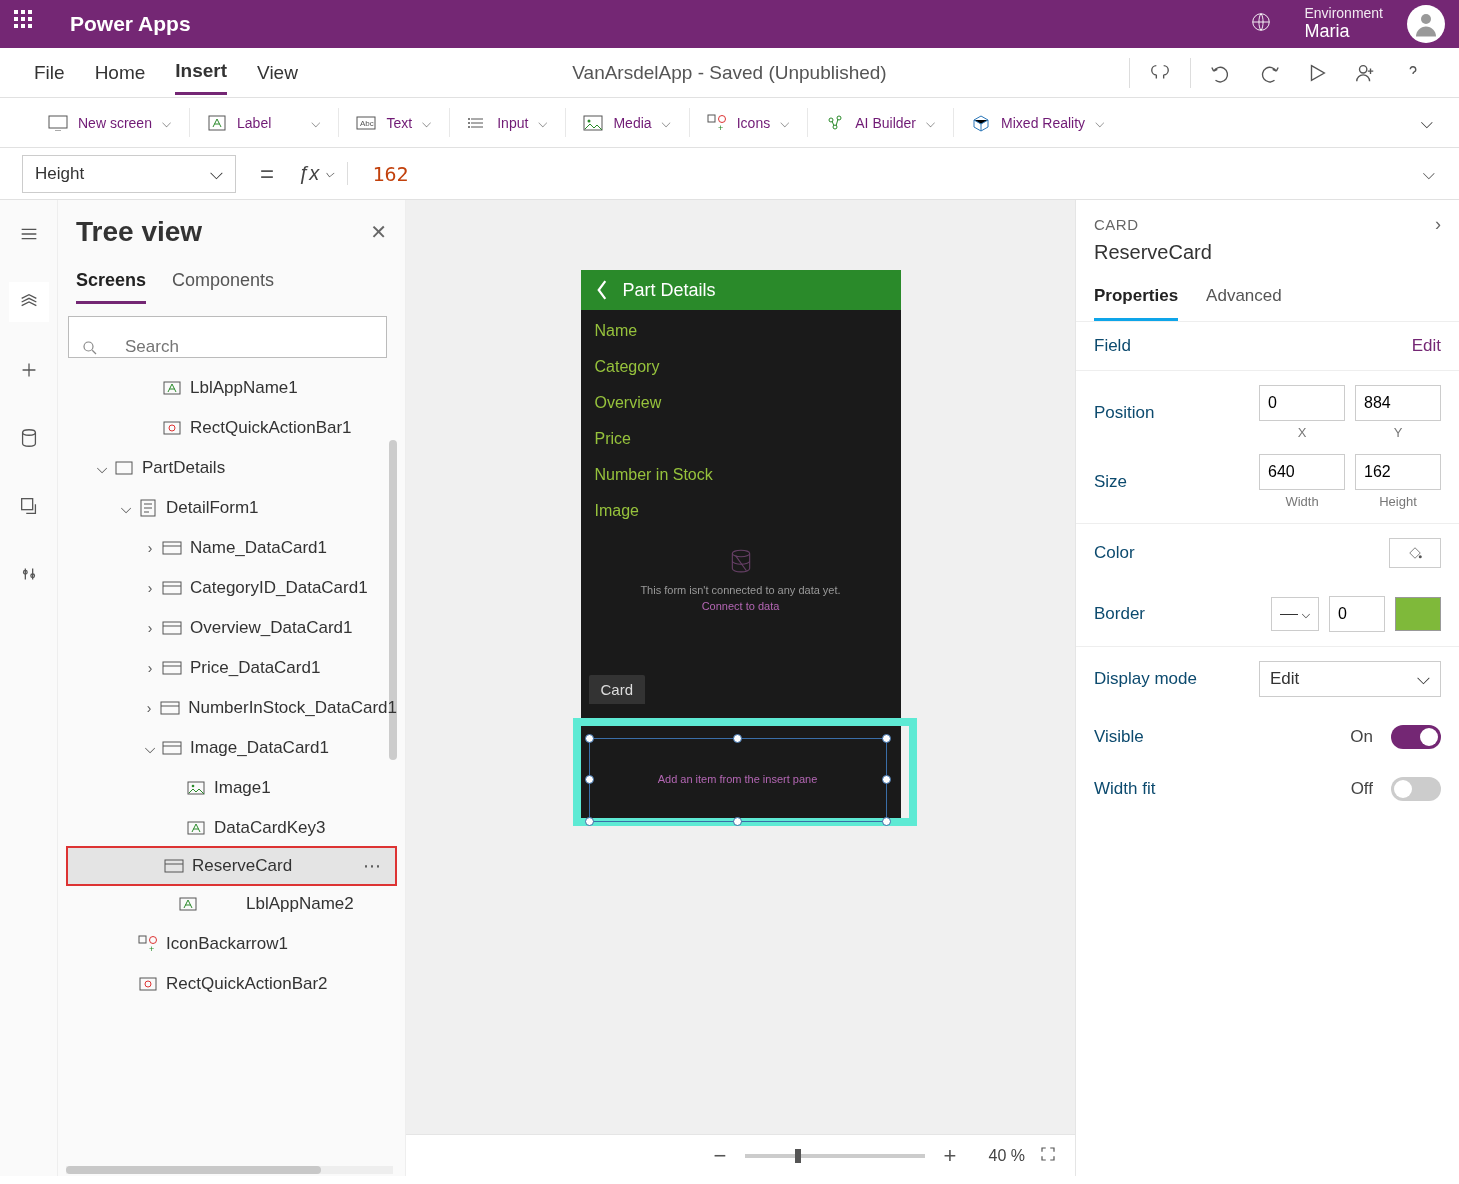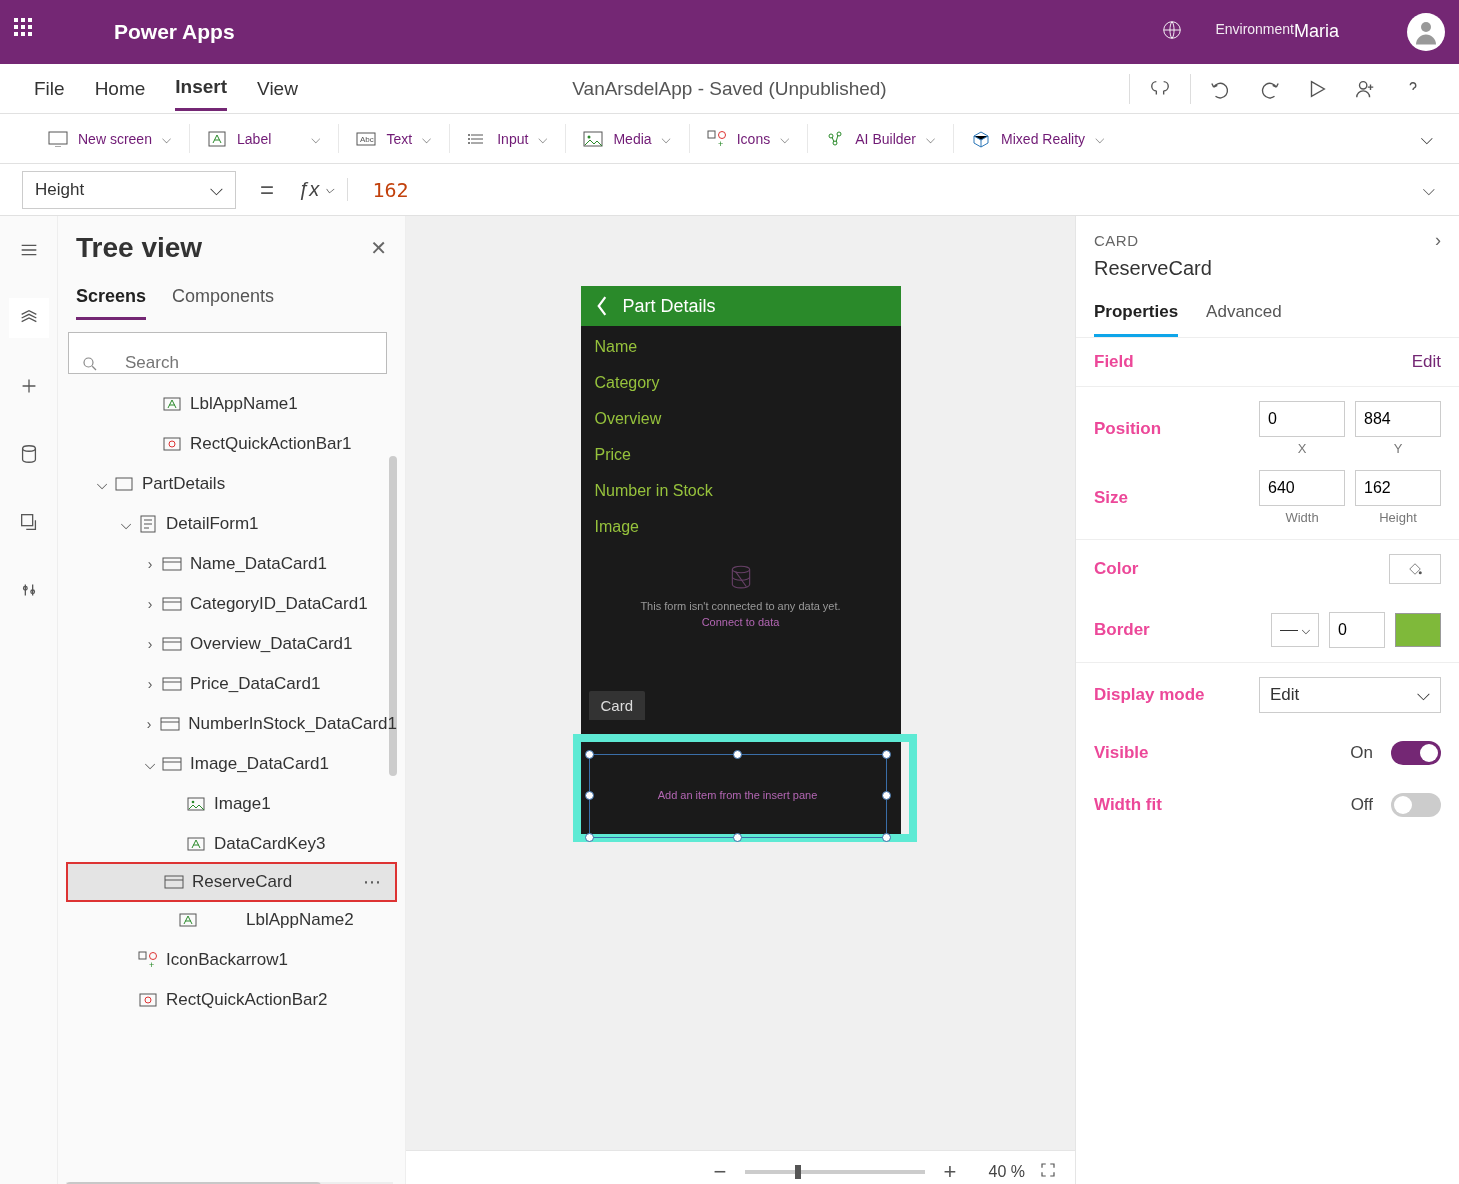--- a/index.html
+++ b/index.html
@@ -1,26 +1,26 @@
 <!DOCTYPE html>
 <html><head>
 <meta charset="utf-8">
 <style>
 * { box-sizing: border-box; margin: 0; padding: 0; font-family: "Segoe UI", Arial, sans-serif; }
 body { width: 1459px; height: 1184px; background: #fff; overflow: hidden; font-size: 16px; color: #333; }
 
 
-.top-header { height: 64px; background: #742774; color: #fff; display: flex; align-items: center; padding: 12px 14px; gap: 44px; }
+.top-header { height: 48px; background: #742774; color: #fff; display: flex; align-items: center; padding: 12px 14px; }
 .waffle { width: 28px; height: 28px; display: grid; grid-template-columns: repeat(3,4px); grid-template-rows: repeat(3,4px); gap: 3px; margin-right: 28px; cursor: pointer; }
 .waffle span { background: #fff; width: 4px; height: 4px; }
 .app-title { font-size: 21px; font-weight: 600; flex: 0 0 auto; }
 .header-spacer { flex: 1; }
 .env-block { display: flex; align-items: center; gap: 12px; margin-right: 24px; }
 .env-icon svg { width: 22px; height: 22px; }
-.env-text { display: flex; line-height: 1.1; margin-left: 20px; }
+.env-text { display: flex; flex-direction: column; line-height: 1.1; margin-left: 20px; }
 .env-text .lbl { font-size: 14px; opacity: .9; }
 .env-text .val { font-size: 18px; font-weight: 400; }
 .avatar { width: 38px; height: 38px; border-radius: 50%; background: #fff; display: flex; align-items: center; justify-content: center; }
 .avatar svg { width: 30px; height: 30px; fill: #999; }
 
 
 .menu-bar { height: 50px; border-bottom: 1px solid #e1e1e1; display: flex; align-items: center; padding: 0 0 0 34px; gap: 30px; position: relative; }
 .menu-item { font-size: 19px; color: #333; cursor: pointer; padding: 10px 0; }
 .menu-item.active { font-weight: 600; border-bottom: 3px solid #742774; }
 .doc-title { position: absolute; left: 50%; transform: translateX(-50%); font-size: 19px; color: #555; }
@@ -111,21 +111,21 @@
 .props-head { padding: 14px 18px 6px 18px; display: flex; align-items: center; justify-content: space-between; }
 .props-head .type { text-transform: uppercase; font-size: 15px; color: #666; letter-spacing: .5px; }
 .props-head .chev { font-size: 18px; color: #666; cursor: pointer; }
 .props-name { padding: 0 18px 10px 18px; font-size: 20px; font-weight: 400; }
 .props-tabs { display: flex; gap: 28px; padding: 4px 18px 0 18px; border-bottom: 1px solid #eee; }
 .props-tab { font-size: 17px; padding: 8px 0 12px 0; color: #555; cursor: pointer; }
 .props-tab.active { font-weight: 600; color: #222; border-bottom: 3px solid #0ea5e9; }
 .props-body { padding: 0; overflow: auto; }
 .prop-row { display: flex; align-items: center; padding: 14px 18px; gap: 10px; }
 .prop-row.bordered { border-bottom: 1px solid #eee; }
-.prop-row .plabel { flex: 1; color: #ec4899; font-weight: bold; }
+.prop-row .plabel { flex: 1; color: #0c4a6e; }
 .prop-row .link { color: #742774; cursor: pointer; }
 .num-input { width: 86px; height: 36px; border: 1px solid #ccc; padding: 0 8px; font-size: 16px; }
 .mini-label { font-size: 13px; color: #777; text-align: center; }
 .pos-grid { display: flex; flex-direction: column; gap: 4px; }
 .pos-grid .pair { display: flex; gap: 10px; }
 .color-swatch { width: 52px; height: 30px; border: 1px solid #ccc; display: flex; align-items: center; justify-content: center; cursor: pointer; }
 .border-style { width: 48px; height: 34px; border: 1px solid #ccc; display: flex; align-items: center; justify-content: center; cursor: pointer; gap: 4px; }
 .border-swatch { width: 46px; height: 34px; background: #7fb93a; border: 1px solid #999; cursor: pointer; }
 .mode-select { width: 182px; height: 36px; border: 1px solid #ccc; display: flex; align-items: center; justify-content: space-between; padding: 0 10px; cursor: pointer; }
 .toggle { width: 50px; height: 24px; border-radius: 12px; position: relative; cursor: pointer; }

